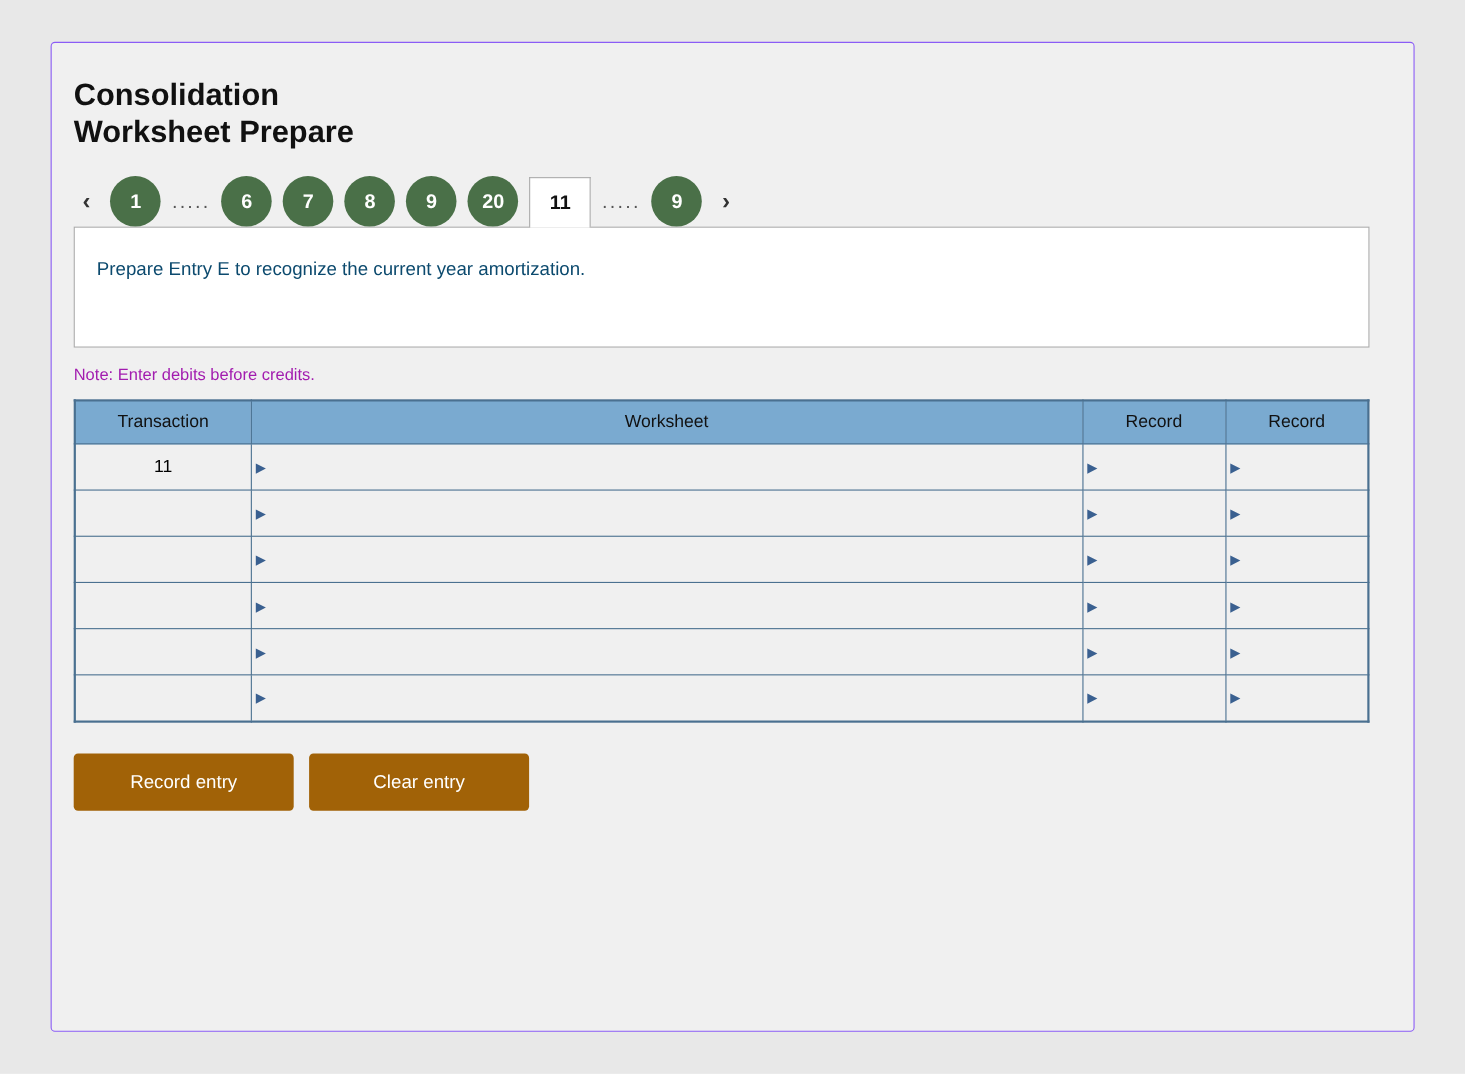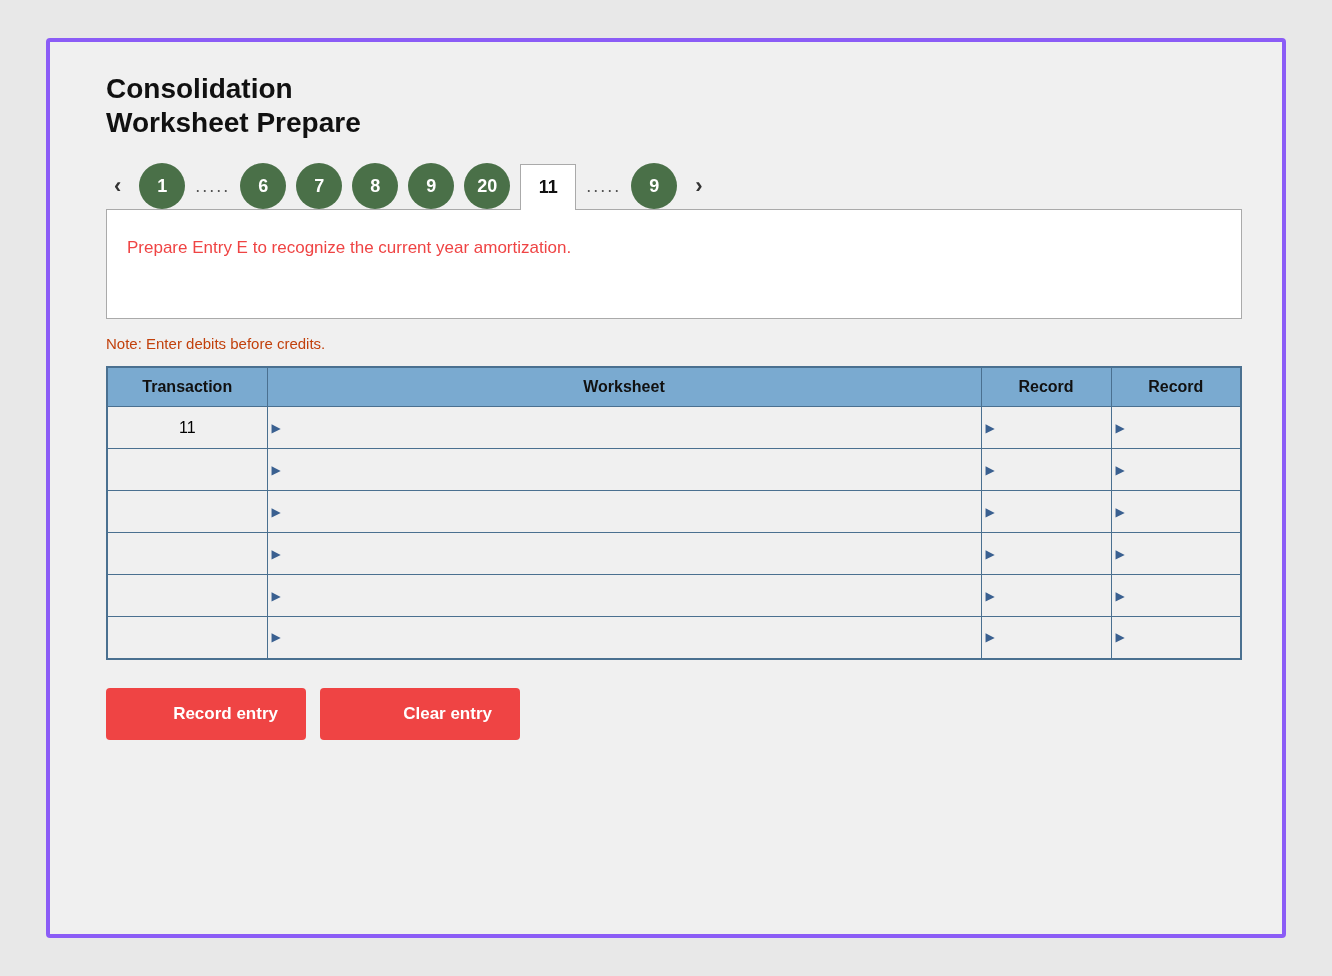--- a/index.html
+++ b/index.html
@@ -7,23 +7,23 @@
       background: #e8e8e8;
       font-family: Arial, sans-serif;
       display: flex;
       justify-content: center;
       align-items: center;
       min-height: 976px;
       width: 1332px;
     }
     .card {
       background: #f0f0f0;
-      border: 4px solid #8b5cf6;
+      border: 1px solid #8b5cf6;
       border-radius: 4px;
-      padding: 30px 40px 40px 56px;
+      padding: 30px 40px 40px 20px;
       width: 1240px;
       min-height: 900px;
     }
     .page-title {
       font-size: 28px;
       font-weight: 900;
       color: #111;
       line-height: 1.2;
       margin-bottom: 24px;
     }
@@ -80,41 +80,41 @@
     
     .content-box {
       background: white;
       border: 1px solid #aaa;
       padding: 24px 20px;
       margin-bottom: 16px;
       min-height: 110px;
     }
     .instruction-text {
       font-size: 17px;
-      color: #ef4444;
+      color: #0c4a6e;
       line-height: 1.6;
     }
     .note-text {
-      color: #c2410c;
+      color: #a21caf;
       font-size: 15px;
       margin-bottom: 14px;
     }
     
     .entry-table {
       width: 100%;
       border-collapse: collapse;
       border: 2px solid #4a7090;
       margin-bottom: 28px;
     }
     .entry-table thead tr th {
       background: #7aaad0;
       border: 1px solid #4a7090;
       padding: 10px 8px;
       font-size: 16px;
-      font-weight: bold;
+      font-weight: normal;
       color: #111;
       text-align: center;
     }
     .entry-table thead tr th:first-child {
       width: 160px;
     }
     .entry-table thead tr th:nth-child(2) {
       width: auto;
     }
     .entry-table thead tr th:nth-child(3),
@@ -157,30 +157,29 @@
       background: transparent;
       height: 36px;
     }
     
     .button-row {
       display: flex;
       gap: 14px;
       align-items: center;
     }
     .btn-blue {
-      background: #ef4444;
+      background: #a16207;
       color: white;
       border: none;
       border-radius: 4px;
       padding: 16px 28px;
       font-size: 17px;
-      font-weight: bold;
+      font-weight: normal;
       cursor: pointer;
       min-width: 200px;
-      text-align: right;
     }
     .btn-spacer {
       flex: 1;
     }
   </style>
 </head>
 <body>
 
 <div class="card">
 

